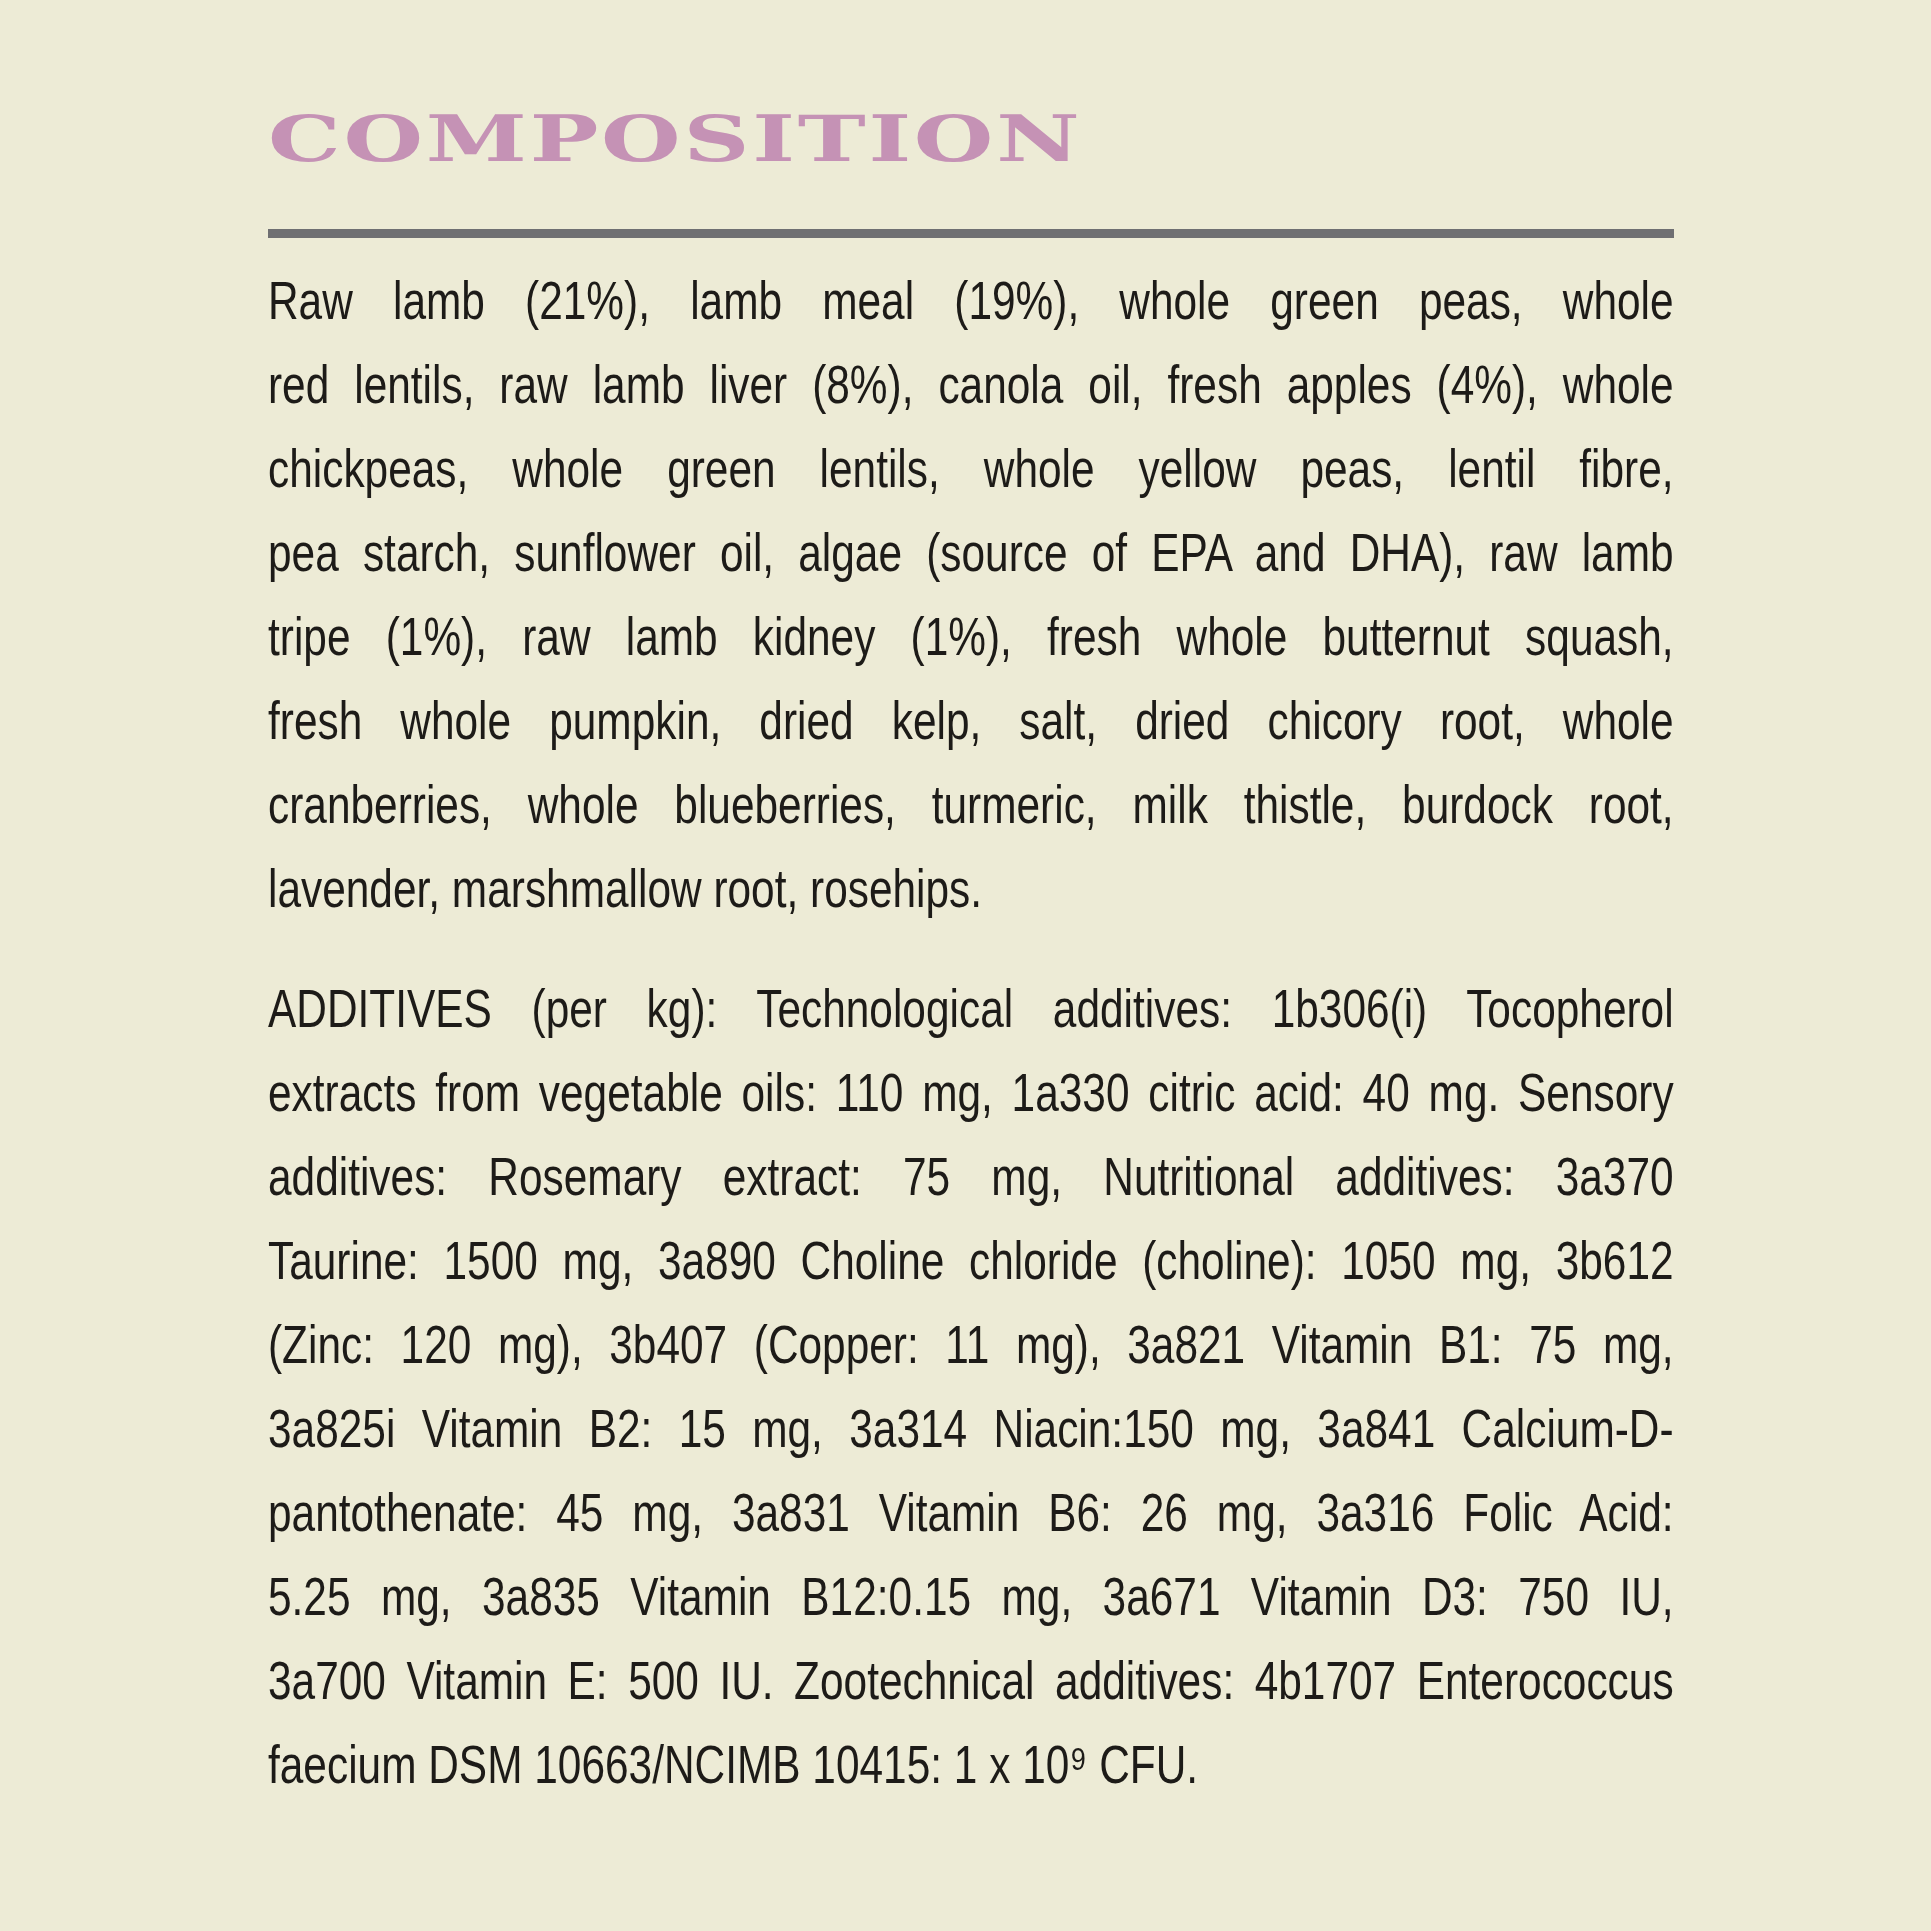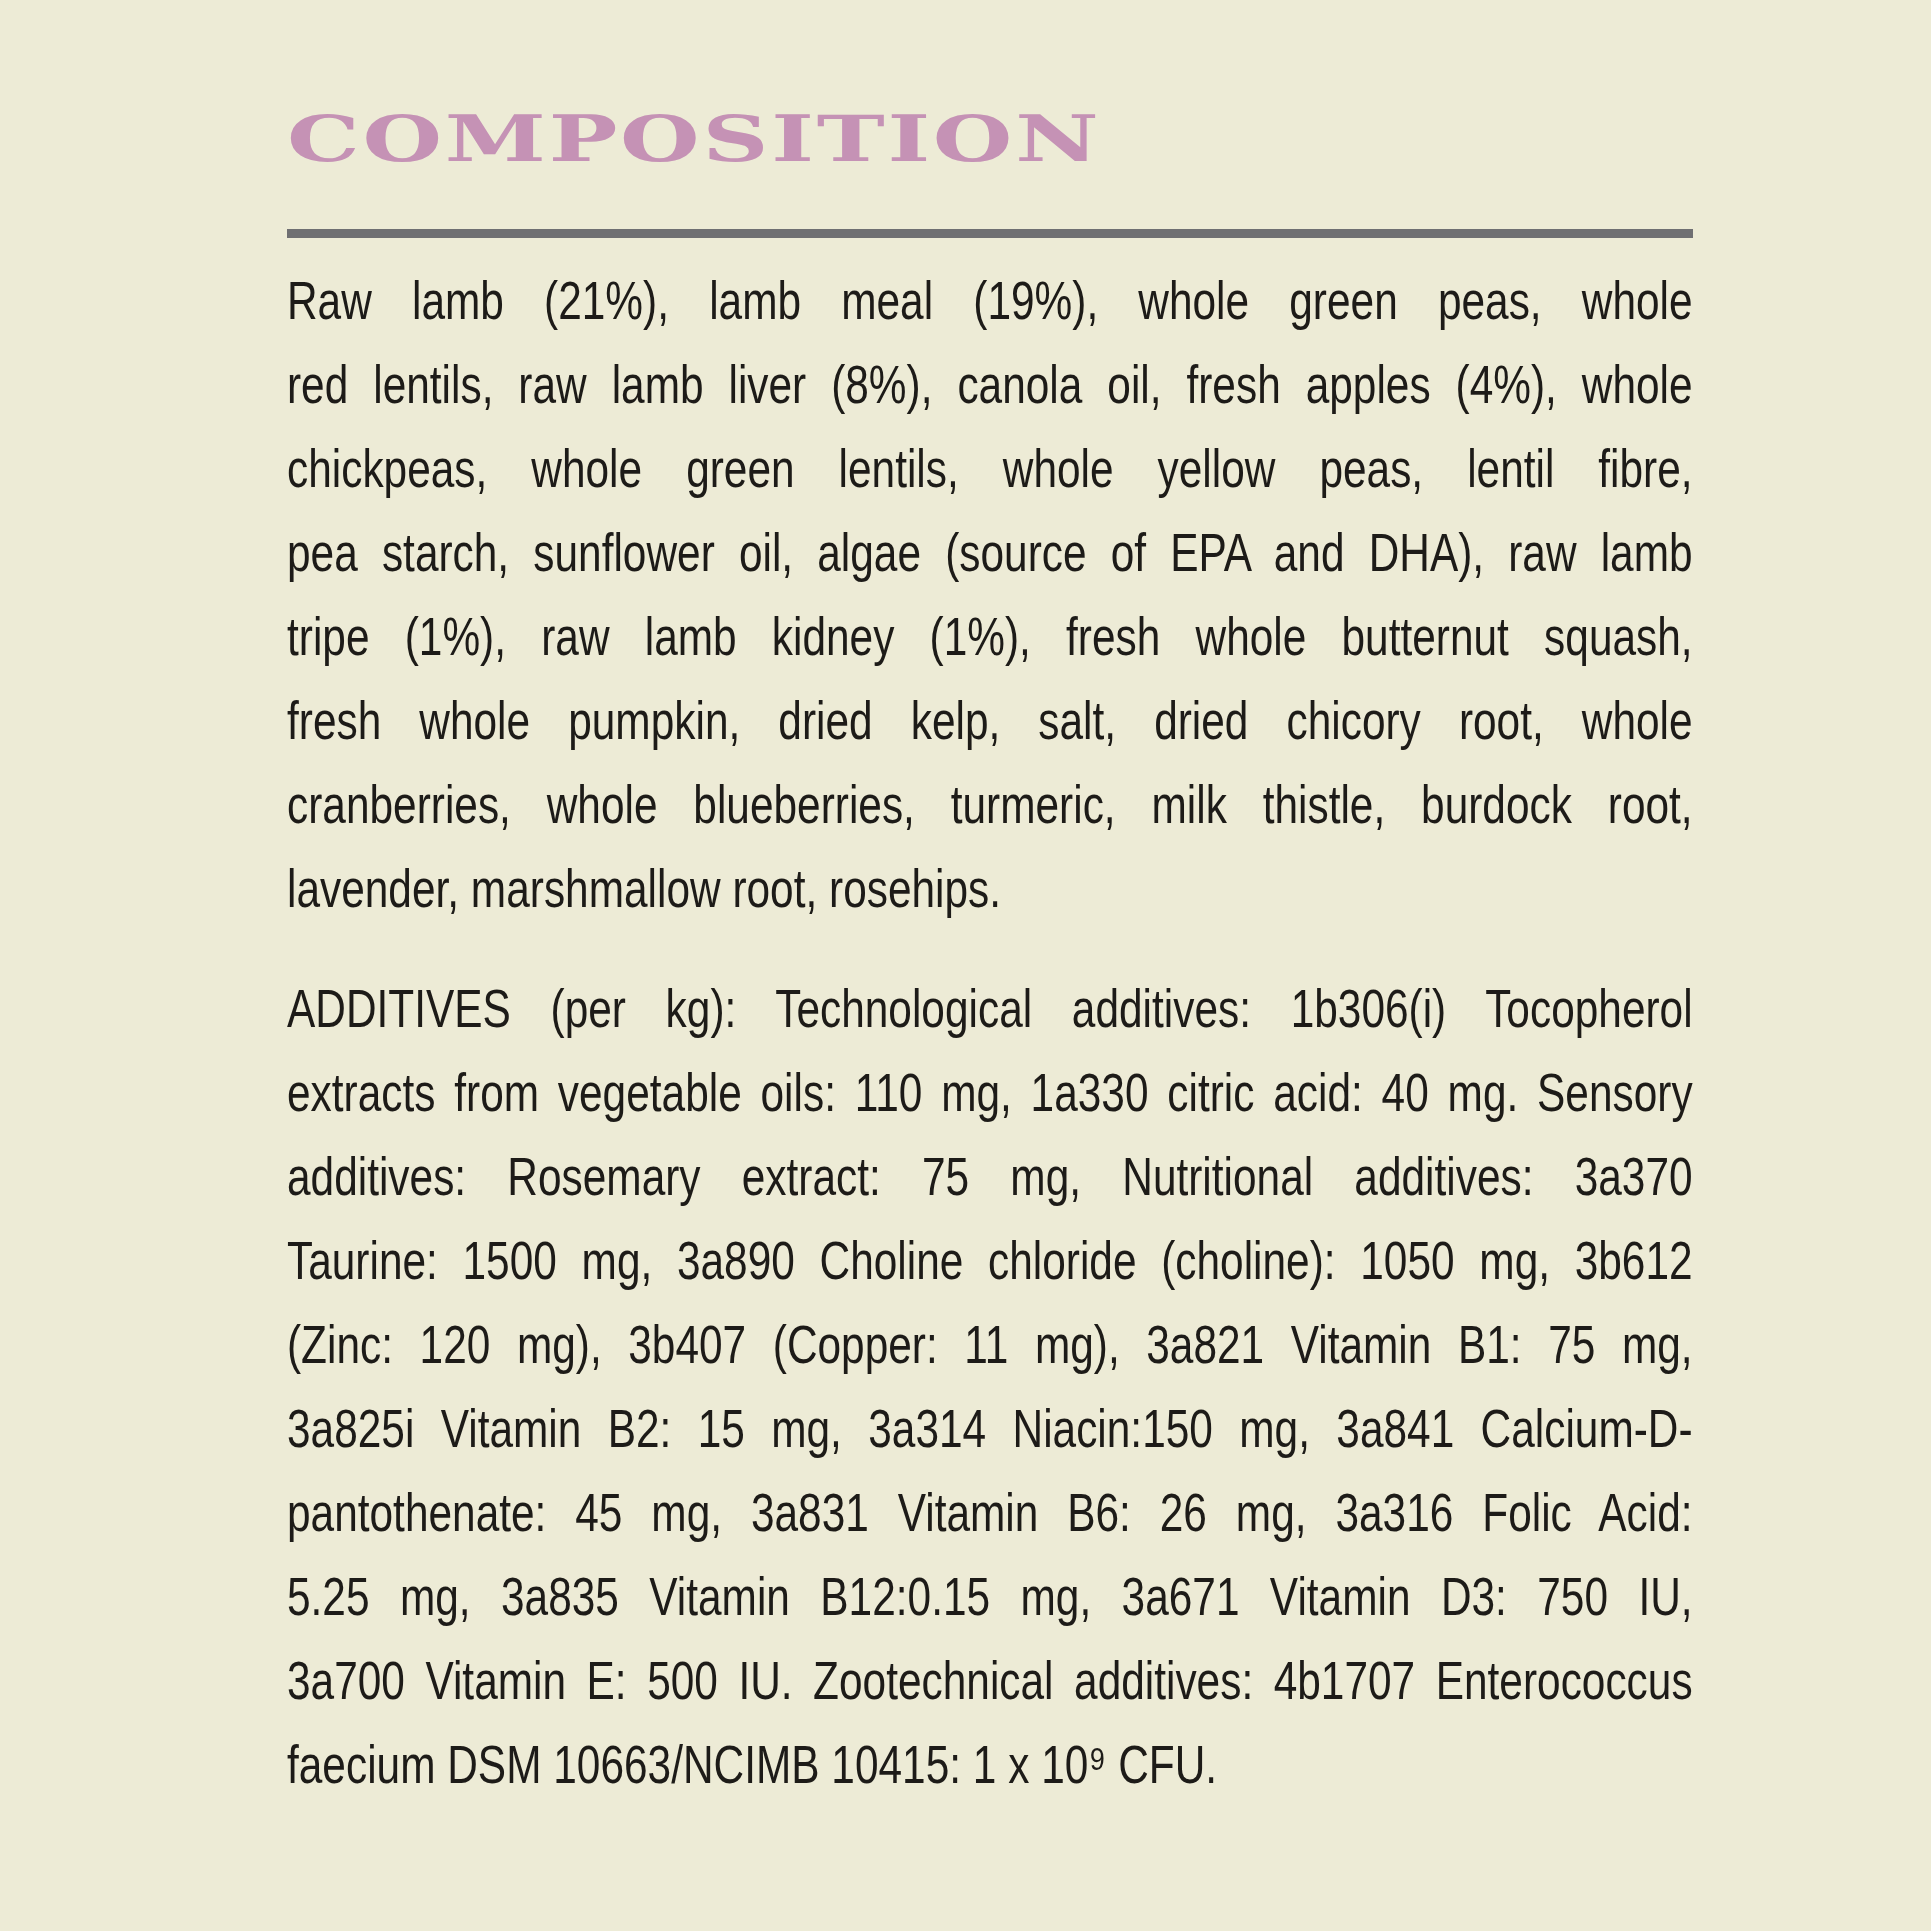--- a/index.html
+++ b/index.html
@@ -6,21 +6,20 @@
   body {
     width: 1931px; height: 1931px;
     background: #edebd6;
     font-family: "Liberation Sans", "DejaVu Sans", sans-serif;
   }
   .canvas {
     position: relative;
     width: 1682px; height: 1931px;
     background: #edebd6;
     overflow: hidden;
-    margin-left: 19px;
   }
   .section-title {
     position: absolute;
     left: 268px; top: 108px;
     font-family: "DejaVu Serif", "Liberation Serif", serif;
     font-weight: bold;
     font-size: 63px;
     line-height: 1;
     letter-spacing: 1.9px;
     color: #c592b5;

